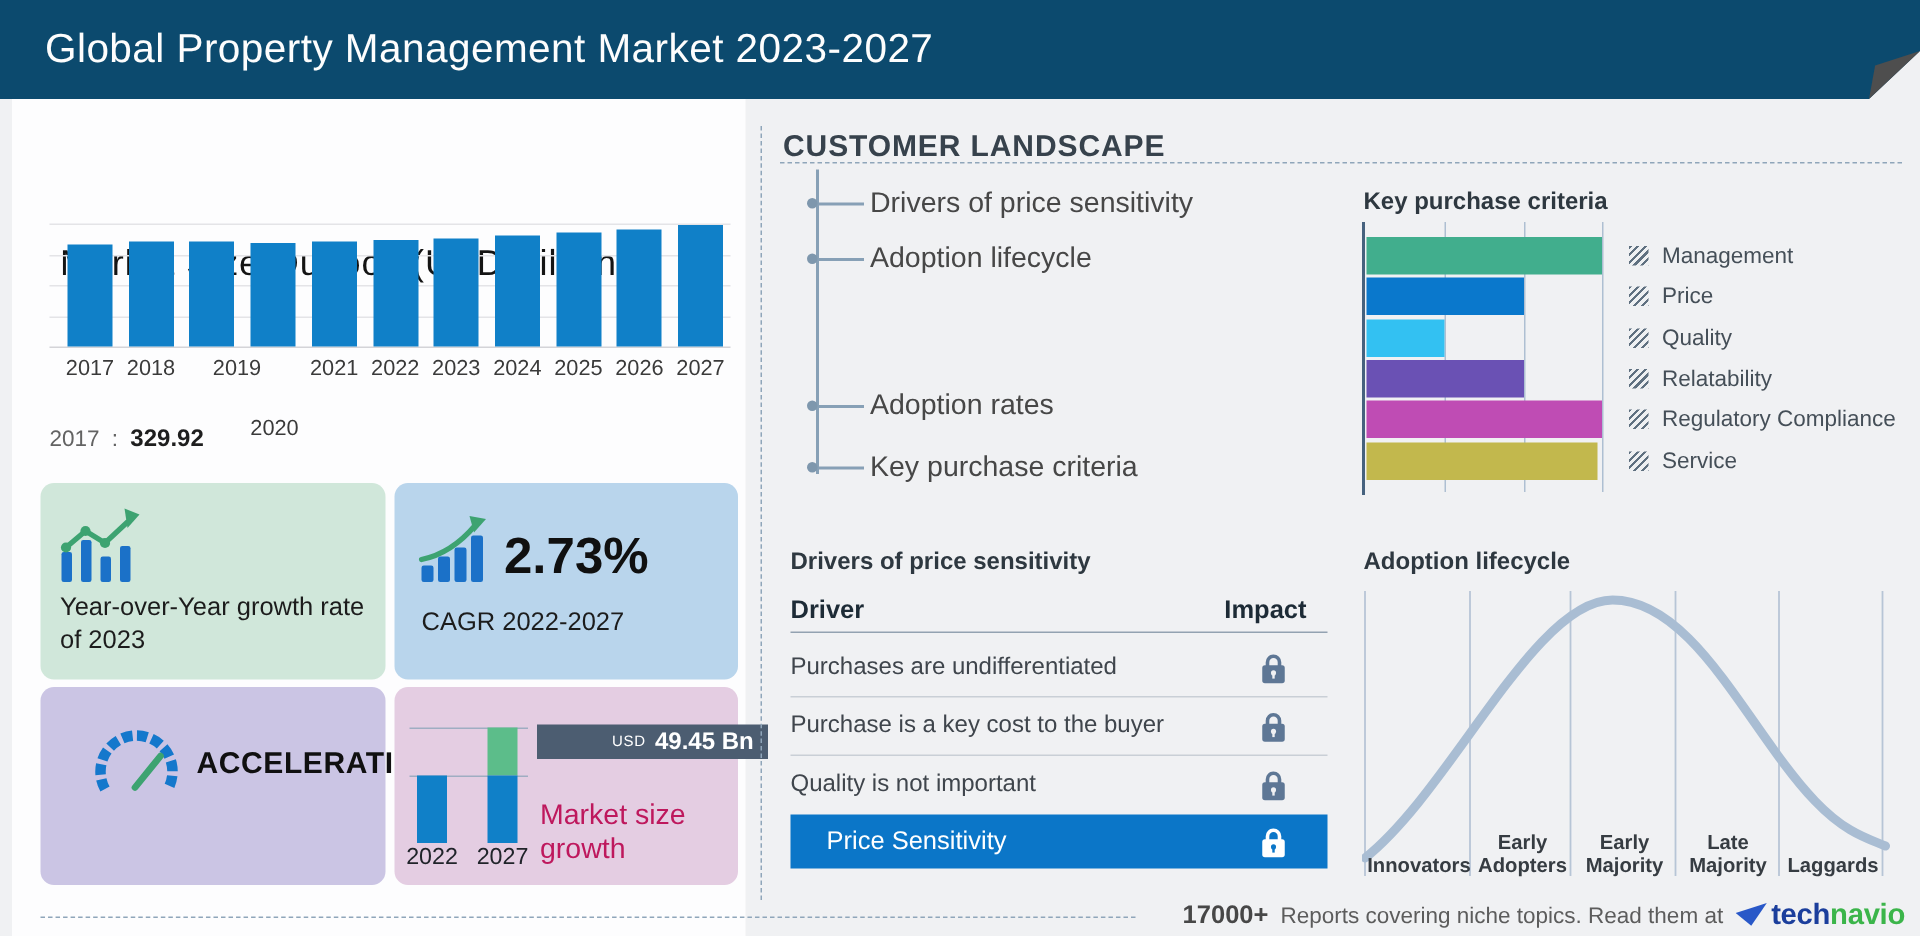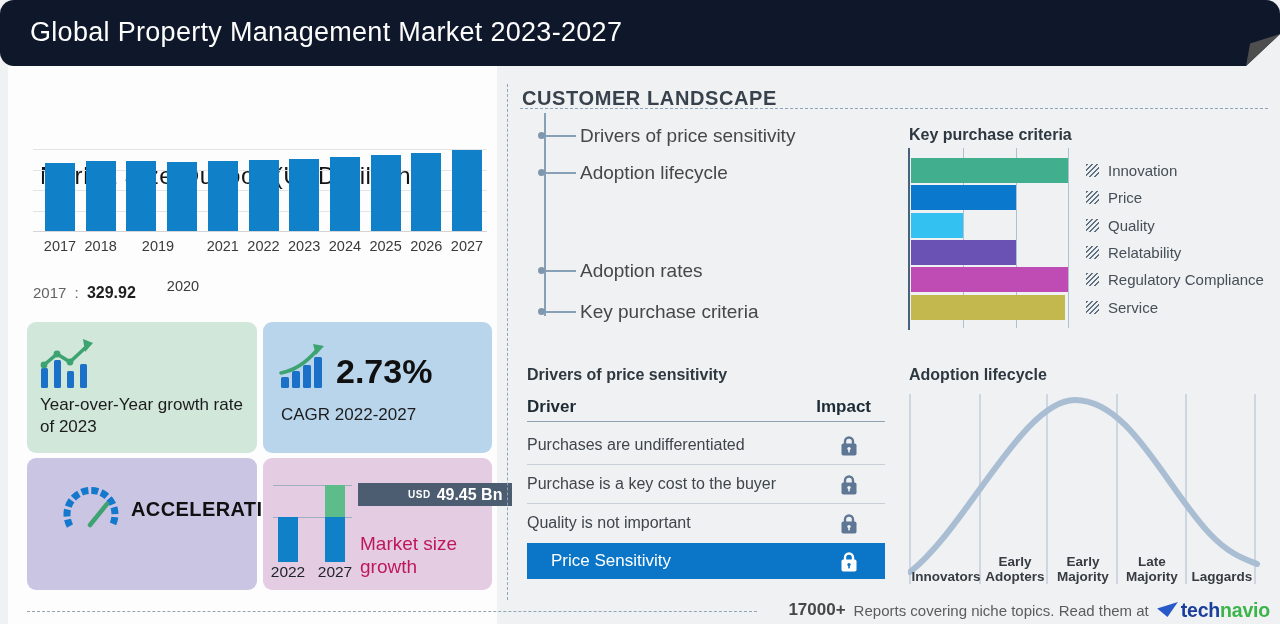--- a/index.html
+++ b/index.html
@@ -1,22 +1,22 @@
 <!DOCTYPE html>
 <html><head>
 <meta charset="utf-8">
 <style>
   * { margin:0; padding:0; box-sizing:border-box; }
   html,body { width:1280px; height:624px; }
   body { font-family:"Liberation Sans", sans-serif; background:#f0f1f3; position:relative; overflow:hidden; }
   .page { position:absolute; inset:0; width:1280px; height:624px; background:#f0f1f3; }
 
   
-  .header { position:absolute; left:0; top:0; width:1280px; height:66px; background:#0f172a;
-            clip-path:polygon(0 0,1280px 0,1280px 34px,1246px 66px,0 66px);border-radius:14px; }
+  .header { position:absolute; left:0; top:0; width:1280px; height:66px; background:#0c4a6e;
+            clip-path:polygon(0 0,1280px 0,1280px 34px,1246px 66px,0 66px); }
   .header h1 { position:absolute; left:30px; top:0; line-height:64px; font-size:27px; font-weight:400;
                color:#fdfdfd; letter-spacing:0.3px; white-space:nowrap; }
   .corner-fold { position:absolute; left:1246px; top:34px; width:34px; height:32px; background:#4e4e4e;
                  clip-path:polygon(0 100%,100% 0,12% 30%); }
 
   
   .left-panel { position:absolute; left:8px; top:66px; width:489px; height:558px; background:#fdfdfe; }
   .outlook-title { position:absolute; left:32px; top:96px; font-size:24px; font-weight:400; color:#141414; letter-spacing:0.6px; }
 
   .main-chart { position:absolute; left:33px; top:140px; width:454px; height:92px; }
@@ -38,21 +38,21 @@
   .stat-value { position:absolute; font-size:34px; font-weight:700; color:#101010; }
   .stat-label { position:absolute; font-size:17px; color:#1c1c1c; line-height:1.32; }
   .mom-value  { position:absolute; left:131px; top:498px; font-size:20px; font-weight:700; color:#101010; letter-spacing:0.4px; }
   .mom-label  { position:absolute; left:40px; top:534px; font-size:18.5px; color:#1c1c1c; }
 
   .mini-grid { position:absolute; height:1px; background:#9fadc2; }
   .mini-bar  { position:absolute; width:20px; }
   .mini-year { position:absolute; transform:translateX(-50%); top:563px; font-size:15.5px; color:#20242a; }
   .badge { position:absolute; left:358px; top:483px; height:23px; background:#4c5d71; color:#fff;
            display:flex; align-items:center; padding:0 10px; gap:6px; }
-  .badge .cur { font-size:10px; font-weight:700; letter-spacing:0.5px;padding-left:40px; }
+  .badge .cur { font-size:10px; font-weight:400; letter-spacing:0.5px;padding-left:40px; }
   .badge .amt { font-size:16px; font-weight:700; }
   .grow-label { position:absolute; left:360px; top:510px; font-size:19px; color:#be185d; line-height:1.22;margin-top:22px; }
 
   
   .v-divider { position:absolute; left:507px; top:84px; height:516px; border-left:1.5px dashed #8fa6ba; }
   .landscape-title { position:absolute; left:522px; top:87px; font-size:20px; font-weight:700; color:#37424c; letter-spacing:0.6px; }
   .landscape-underline { position:absolute; left:520px; top:108px; width:748px; border-top:1.5px dashed #8fa6ba; }
 
   .tree-line { position:absolute; left:544px; top:113px; width:1.5px; height:203px; background:#87a0b6; }
   .tree-item { position:absolute; left:580px; width:322px; font-size:19px; color:#474747; line-height:21px; }
@@ -207,21 +207,21 @@
 
   <div class="section-title" style="left:909px;top:126px;">Key purchase criteria</div>
   <div class="kpc-grid" style="left:963px;"></div>
   <div class="kpc-grid" style="left:1016px;"></div>
   <div class="kpc-grid" style="left:1068px;"></div>
   <div class="kpc-axis"></div>
   <div id="kpc-layer">
       <div class="kbar" style="top: 158px; width: 157px; background: rgb(65, 174, 141);"></div>
       <div class="kleg" style="top: 161.5px;">
         <span class="hatch"></span>
-        <span class="txt">Innovation</span>
+        <span class="txt">Management</span>
       </div>
       <div class="kbar" style="top: 185.3px; width: 105px; background: rgb(10, 120, 204);"></div>
       <div class="kleg" style="top: 188.8px;">
         <span class="hatch"></span>
         <span class="txt">Price</span>
       </div>
       <div class="kbar" style="top: 212.6px; width: 52px; background: rgb(51, 193, 242);"></div>
       <div class="kleg" style="top: 216.1px;">
         <span class="hatch"></span>
         <span class="txt">Quality</span>

